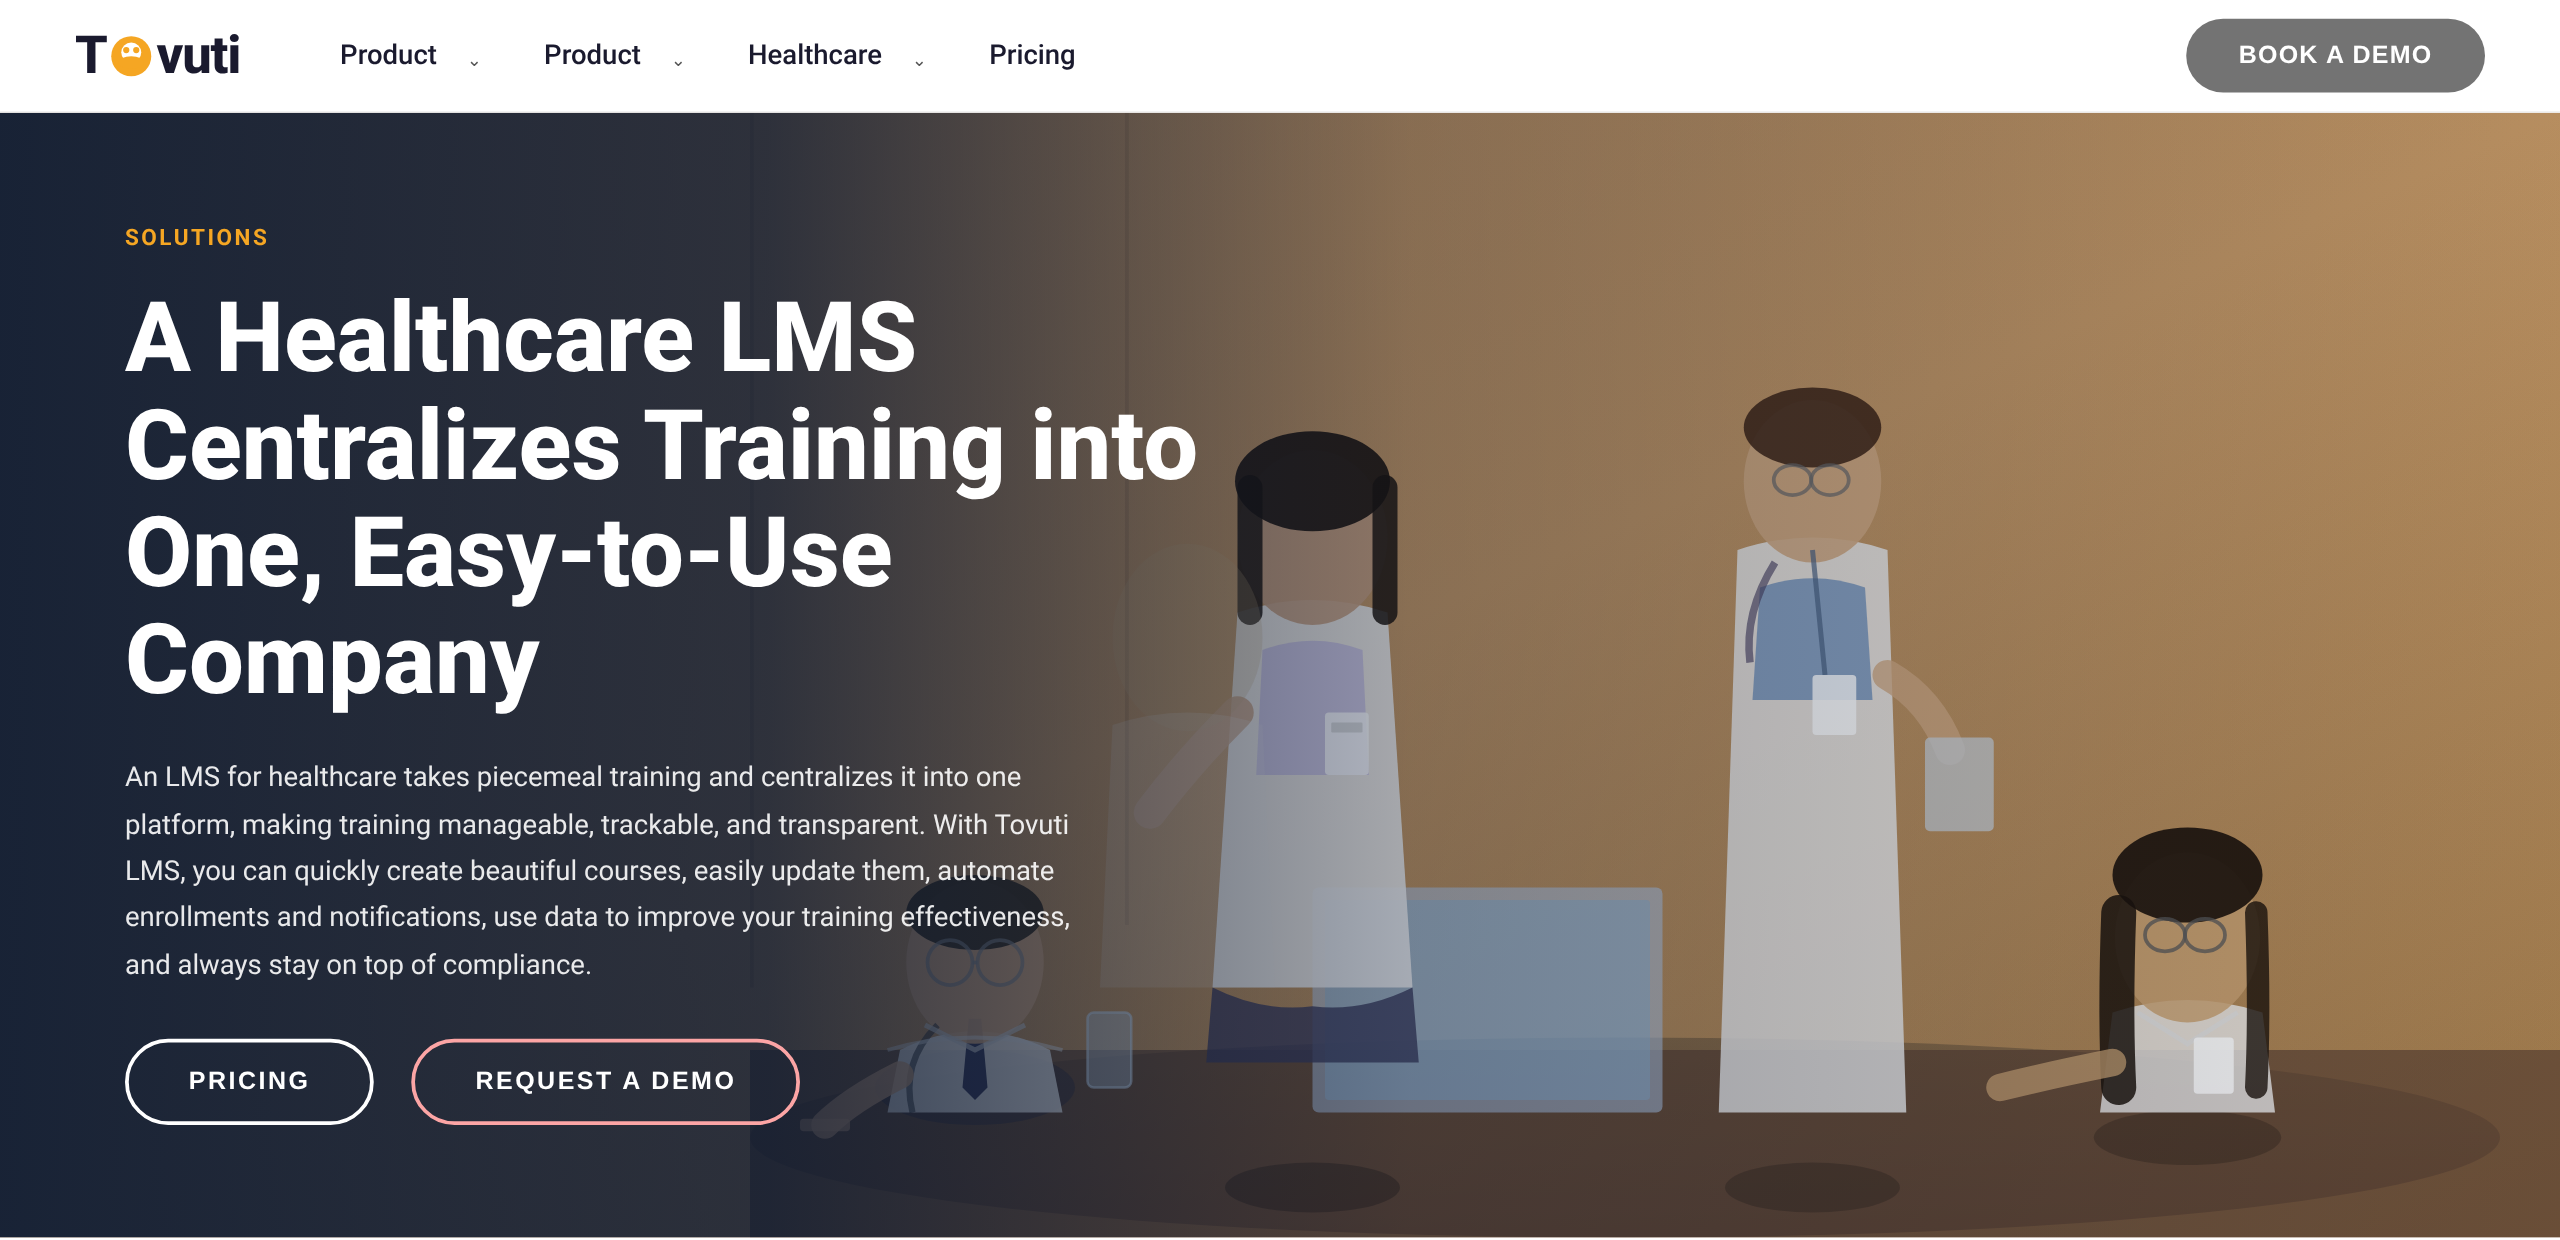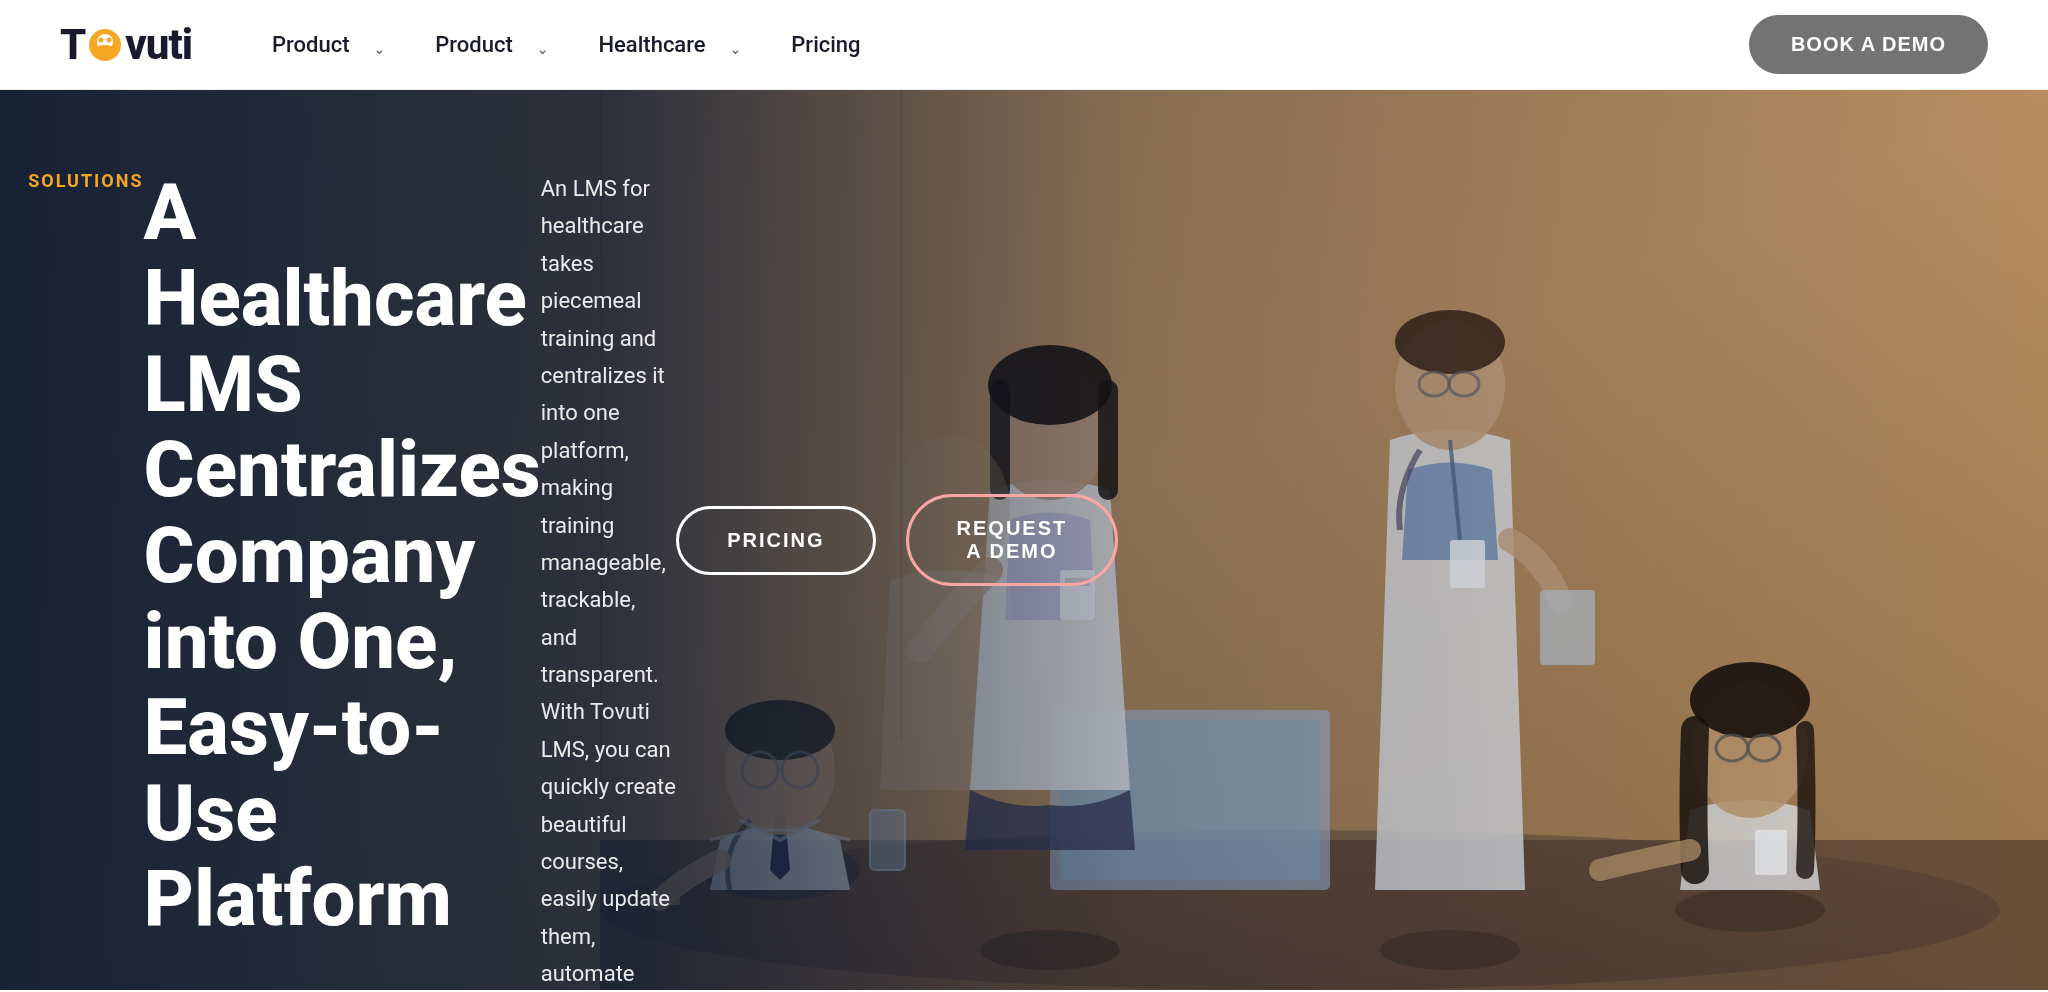--- a/index.html
+++ b/index.html
@@ -131,21 +131,21 @@
     }
 
     .hero-content {
       position: absolute;
       top: 0;
       left: 0;
       width: 55%;
       height: 100%;
       z-index: 5;
       display: flex;
-      flex-direction: row;
+      flex-direction: column;
       justify-content: center;
       padding: 80px 80px 80px 100px;
     }
 
     .solutions-label {
       font-size: 18px;
       font-weight: 700;
       color: #f5a623;
       text-transform: uppercase;
       letter-spacing: 2px;
@@ -367,21 +367,21 @@
 
       <ellipse cx="950" cy="420" rx="60" ry="75" fill="#c0a880" opacity="0.25"></ellipse>
       <path d="M890 490 Q950 470 1010 490 L1020 700 L880 700 Z" fill="#e8e8e8" opacity="0.2"></path>
     </svg>
   </div>
 
   <div class="hero-bg"></div>
 
   <div class="hero-content">
     <div class="solutions-label">SOLUTIONS</div>
-    <h1 class="hero-title">A Healthcare LMS Centralizes Company into One, Easy-to-Use Platform</h1>
+    <h1 class="hero-title">A Healthcare LMS Centralizes Training into One, Easy-to-Use Company</h1>
     <p class="hero-description">An LMS for healthcare takes piecemeal training and centralizes it into one platform, making training manageable, trackable, and transparent. With Tovuti LMS, you can quickly create beautiful courses, easily update them, automate enrollments and notifications, use data to improve your training effectiveness, and always stay on top of compliance.</p>
     <div class="hero-buttons">
       <button class="btn-pricing">PRICING</button>
       <button class="btn-demo">REQUEST A DEMO</button>
     </div>
   </div>
 
 </section>
 
 </body></html>

